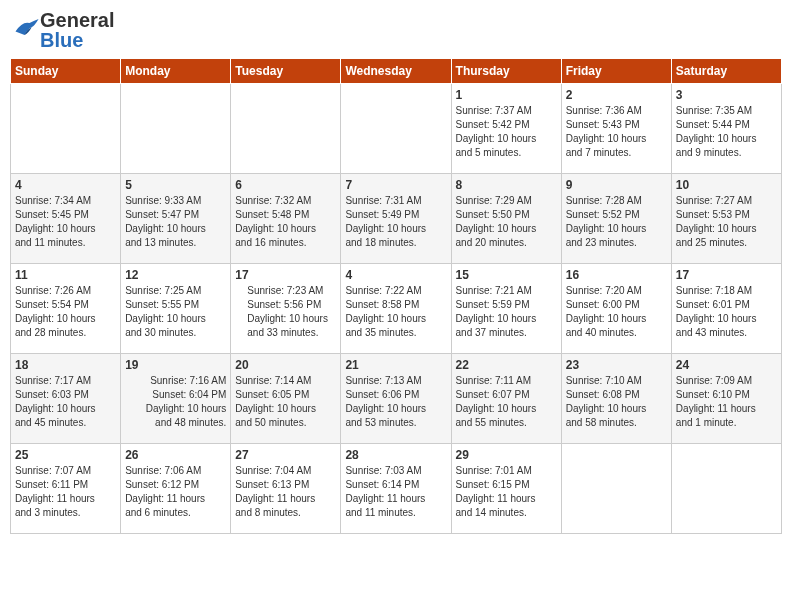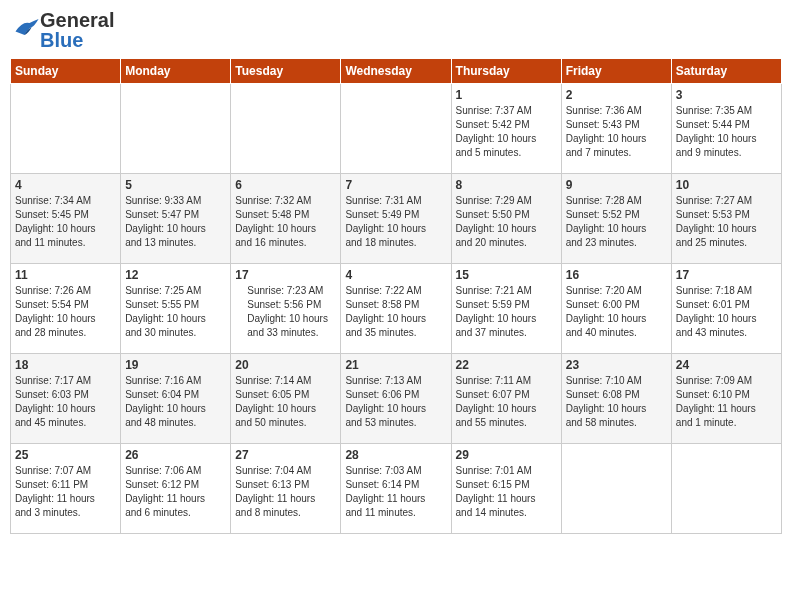--- a/index.html
+++ b/index.html
@@ -252,21 +252,21 @@
       <tr>
         <td>
           <span class="day-num">18</span>
           <div class="day-info" style="white-space: pre-line;">Sunrise: 7:17 AM
 Sunset: 6:03 PM
 Daylight: 10 hours
 and 45 minutes.</div>
         </td>
         <td>
           <span class="day-num">19</span>
-          <div class="day-info" style="white-space: pre-line;">Sunrise: 7:16 AM
+          <div class="day-info" style="white-space: pre-line; text-align: right;">Sunrise: 7:16 AM
 Sunset: 6:04 PM
 Daylight: 10 hours
 and 48 minutes.</div>
         </td>
         <td>
           <span class="day-num">20</span>
           <div class="day-info" style="white-space: pre-line;">Sunrise: 7:14 AM
 Sunset: 6:05 PM
 Daylight: 10 hours
 and 50 minutes.</div>

